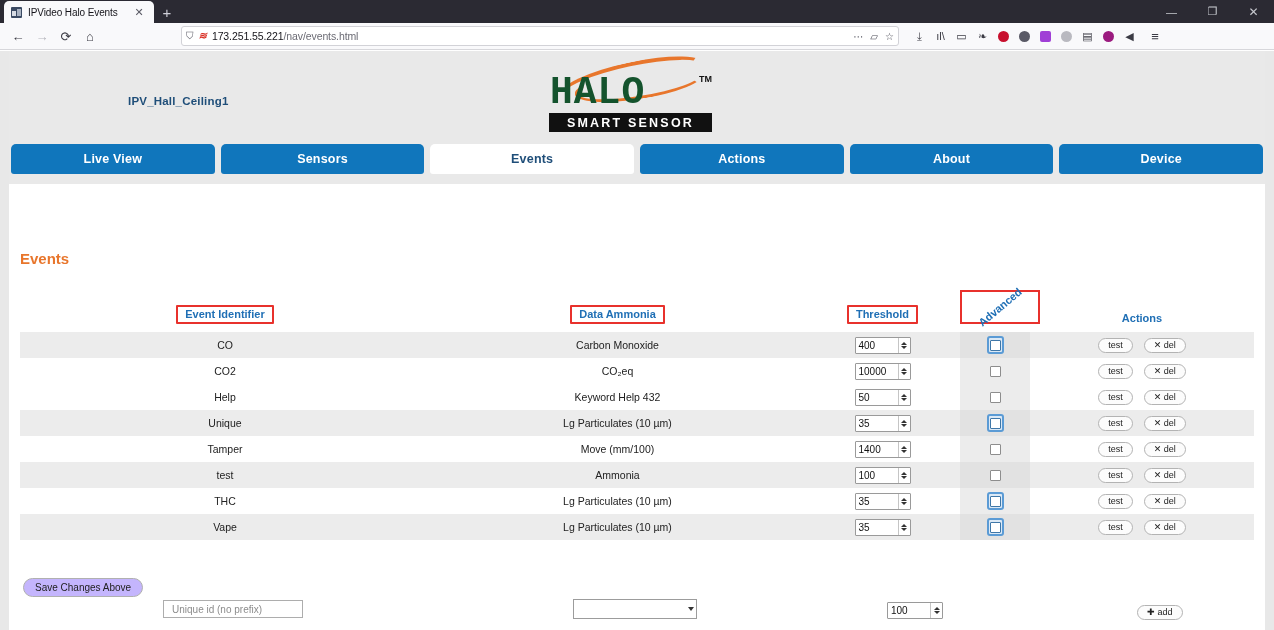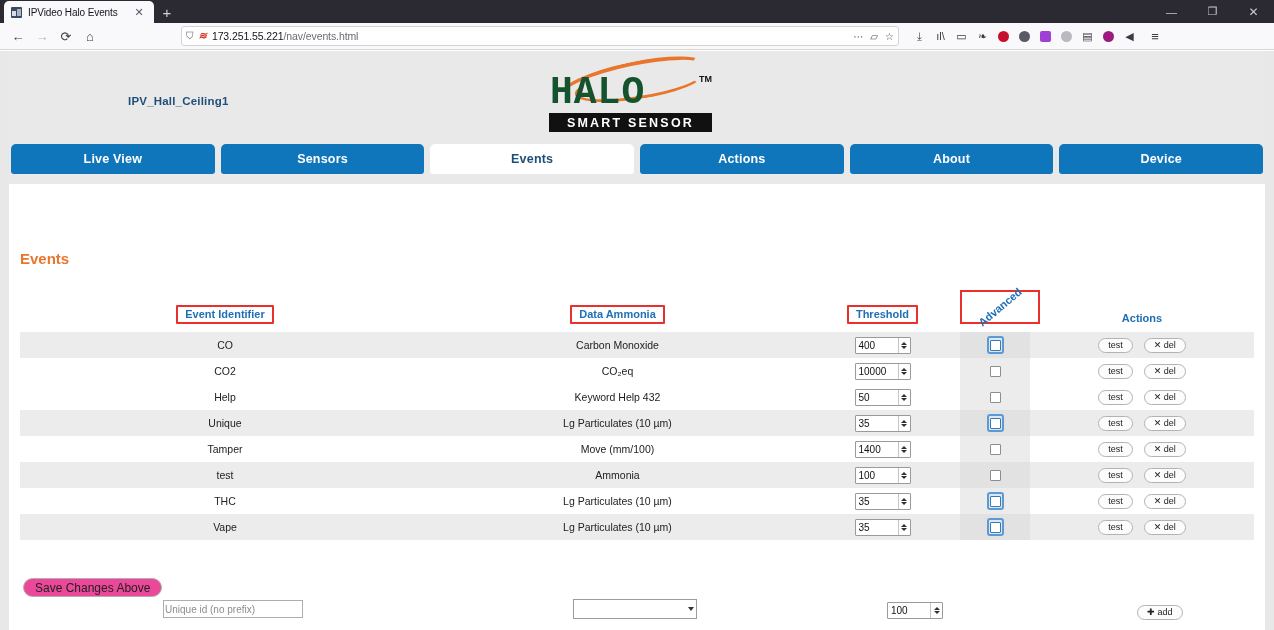--- a/index.html
+++ b/index.html
@@ -218,30 +218,30 @@
   .cb-wrap.focused .cb { border-color: #3f77a8; }
 
   .btn {
     display: inline-flex; align-items: center; justify-content: center; gap: 3px;
     border: 1px solid #b3b3b3; border-radius: 10px; background: #fcfcfc;
     font-size: 9px; color: #222; height: 15px; padding: 0 9px; margin: 0 4px;
   }
 
   .savebtn {
     position: absolute; left: 14px; top: 394px;
-    border: 1px solid #b0b0b0; border-radius: 11px; background: #ec4899;
-    font-size: 12px; color: #222; height: 19px; padding: 0 11px;
+    border: 1px solid #b0b0b0; border-radius: 11px; background: #c4b5fd;
+    font-size: 10px; color: #222; height: 19px; padding: 0 11px;
     display: inline-flex; align-items: center;
   }
 
   .newrow { position: absolute; left: 11px; top: 415px; width: 1234px; height: 26px; }
   .newrow .idfield {
     position: absolute; left: 143px; top: 1px; width: 140px; height: 18px;
     border: 1px solid #adadad; background: #fff; font-size: 10px; color: #8c8c8c;
-    display: flex; align-items: center; padding-left: 1px;
+    display: flex; align-items: center; padding-left: 8px;
   }
   .newrow .selectfield {
     position: absolute; left: 553px; top: 0px; width: 124px; height: 20px;
     border: 1px solid #9c9c9c; background: #fff; display: flex; align-items: center;
     justify-content: flex-end; padding-right: 2px;
   }
   .newrow .selectfield .arrow {
     width:0; height:0; border-left:3.5px solid transparent; border-right:3.5px solid transparent;
     border-top: 4px solid #333;
   }

